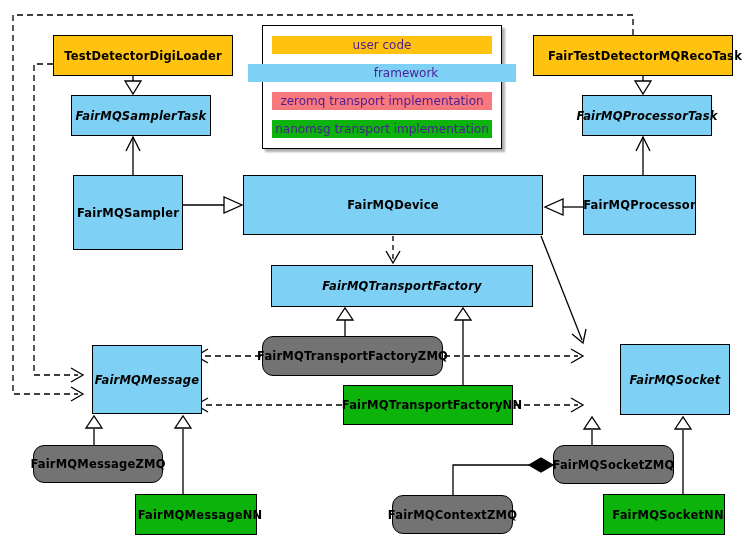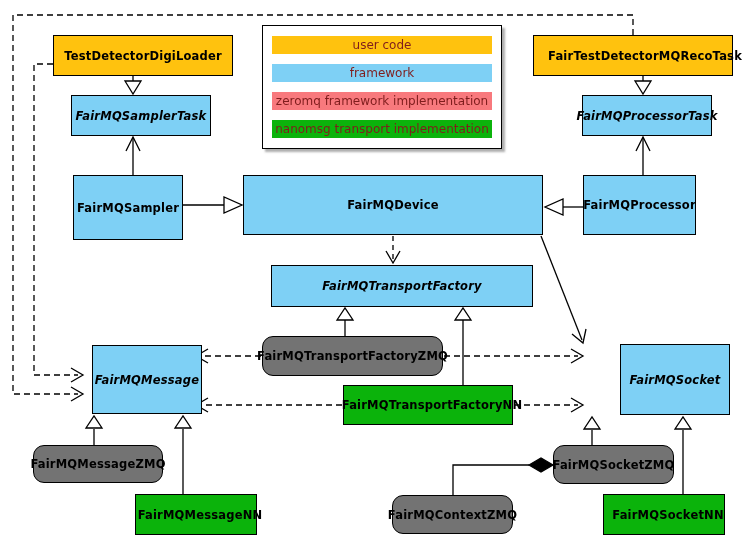--- a/index.html
+++ b/index.html
@@ -20,24 +20,24 @@
   .nn{background:#0bb30b;padding-left:8px;}
   .abstract{font-style:italic;margin-left:8px;}
   #legend{
     position:absolute;left:262px;top:25px;width:240px;height:124px;
     background:#ffffff;border:1.5px solid #000;box-sizing:border-box;
     box-shadow:3px 3px 2px rgba(120,120,120,0.6);
     display:flex;flex-direction:column;justify-content:space-evenly;align-items:center;
   }
   .legend-bar{
     width:220px;height:18px;display:flex;align-items:center;justify-content:center;
-    font-size:12px;color:#7f1d1d;white-space:nowrap;
+    font-size:12px;color:#4c1d95;white-space:nowrap;
   }
   .lg-user{background:#ffc20e;}
-  .lg-fw{background:#7ed0f5;}
+  .lg-fw{background:#7ed0f5;padding-left:48px;}
   .lg-zmq{background:#f8797d;}
   .lg-nn{background:#0bb30b;}
 </style>
 </head>
 <body>
 
 <div id="stage">
 
   <svg id="edges" viewBox="0 0 748 549" fill="none" stroke="#000" stroke-width="1.3">
 
@@ -143,33 +143,33 @@
 
     <g>
       <polyline points="453,495 453,465 529,465"></polyline>
       <polygon points="529,465 541,458 553,465 541,472" fill="#000"></polygon>
     </g>
   </svg>
 
   <div id="legend">
     <div class="legend-bar lg-user">user code</div>
     <div class="legend-bar lg-fw">framework</div>
-    <div class="legend-bar lg-zmq">zeromq framework implementation</div>
+    <div class="legend-bar lg-zmq">zeromq transport implementation</div>
     <div class="legend-bar lg-nn">nanomsg transport implementation</div>
   </div>
 
   <div class="node user" style="left:53px;top:35px;width:180px;height:41px;">TestDetectorDigiLoader</div>
 
   <div class="node user" style="left:533px;top:35px;width:200px;height:41px;padding-left:24px;">FairTestDetectorMQRecoTask</div>
 
   <div class="node fw abstract" style="left:63px;top:95px;width:140px;height:41px;">FairMQSamplerTask</div>
 
   <div class="node fw abstract" style="left:574px;top:95px;width:130px;height:41px;">FairMQProcessorTask</div>
 
-  <div class="node fw" style="left:73px;top:175px;width:110px;height:65px;">FairMQSampler</div>
+  <div class="node fw" style="left:73px;top:175px;width:110px;height:75px;">FairMQSampler</div>
 
   <div class="node fw" style="left:243px;top:175px;width:300px;height:60px;">FairMQDevice</div>
 
   <div class="node fw" style="left:583px;top:175px;width:113px;height:60px;">FairMQProcessor</div>
 
   <div class="node fw abstract" style="left:263px;top:265px;width:262px;height:42px;">FairMQTransportFactory</div>
 
   <div class="node zmq" style="left:262px;top:336px;width:181px;height:40px;">FairMQTransportFactoryZMQ</div>
 
   <div class="node nn" style="left:343px;top:385px;width:170px;height:40px;">FairMQTransportFactoryNN</div>

